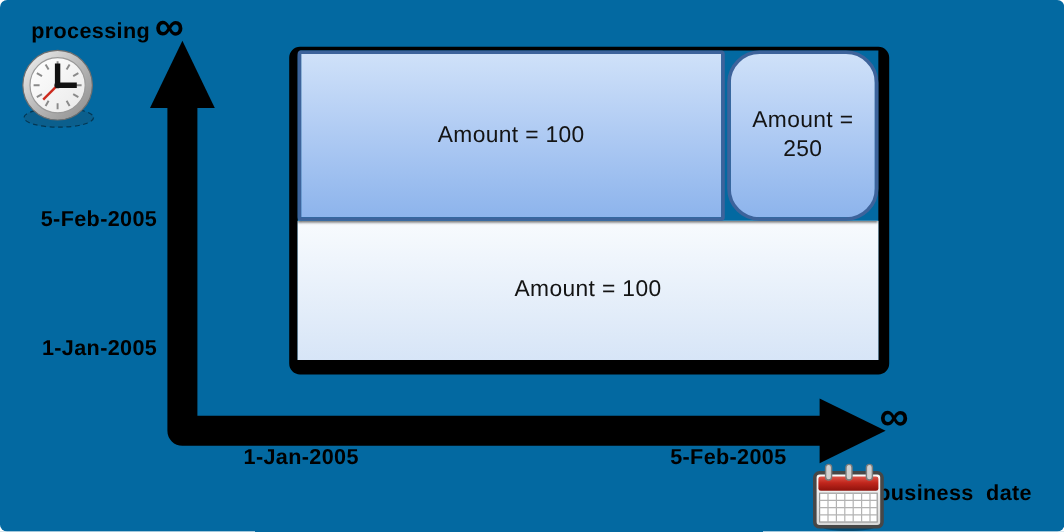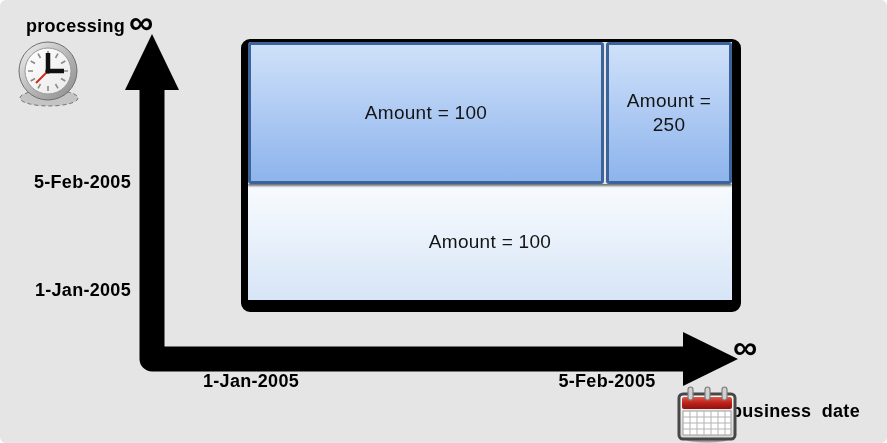--- a/index.html
+++ b/index.html
@@ -1,19 +1,19 @@
 <!DOCTYPE html>
 <html><head>
 <meta charset="utf-8">
 <style>
   html,body{margin:0;padding:0;background:#ffffff;}
   .canvas{
     position:relative;
     width:887px;height:443px;
-    background:#e5e5e5;
+    background:#0369a1;
     overflow:hidden;
     font-family:"Liberation Sans", sans-serif;
     border-radius:6px;
   }
   .axes{position:absolute;left:0;top:0;}
   .lbl{
     position:absolute;
     font-weight:700;font-size:18px;color:#000;
     letter-spacing:.3px;line-height:24px;
   }
@@ -43,21 +43,21 @@
     height:142px;display:flex;gap:2px;position:relative;z-index:2;
     box-shadow:0 2px 2px rgba(0,0,0,.55);
   }
   .box-blue{
     box-sizing:border-box;
     border:3px solid #3D639B;border-radius:3px;
     background:linear-gradient(180deg,#CFE1F9 0%,#AECAF3 50%,#8DB4EC 100%);
     display:flex;align-items:center;justify-content:center;
   }
   .box-blue.left{width:356px;}
-  .box-blue.right{flex:1;}
+  .box-blue.right{flex:1;border-radius:27px;}
   .box-light{
     flex:1;
     background:linear-gradient(180deg,#F8FBFE 0%,#E6EFFA 55%,#D7E5F7 100%);
     display:flex;align-items:center;justify-content:center;
   }
   .amount{
     font-size:19px;color:#141414;letter-spacing:.3px;
     text-align:center;white-space:pre-line;line-height:24px;
   }
 </style>

